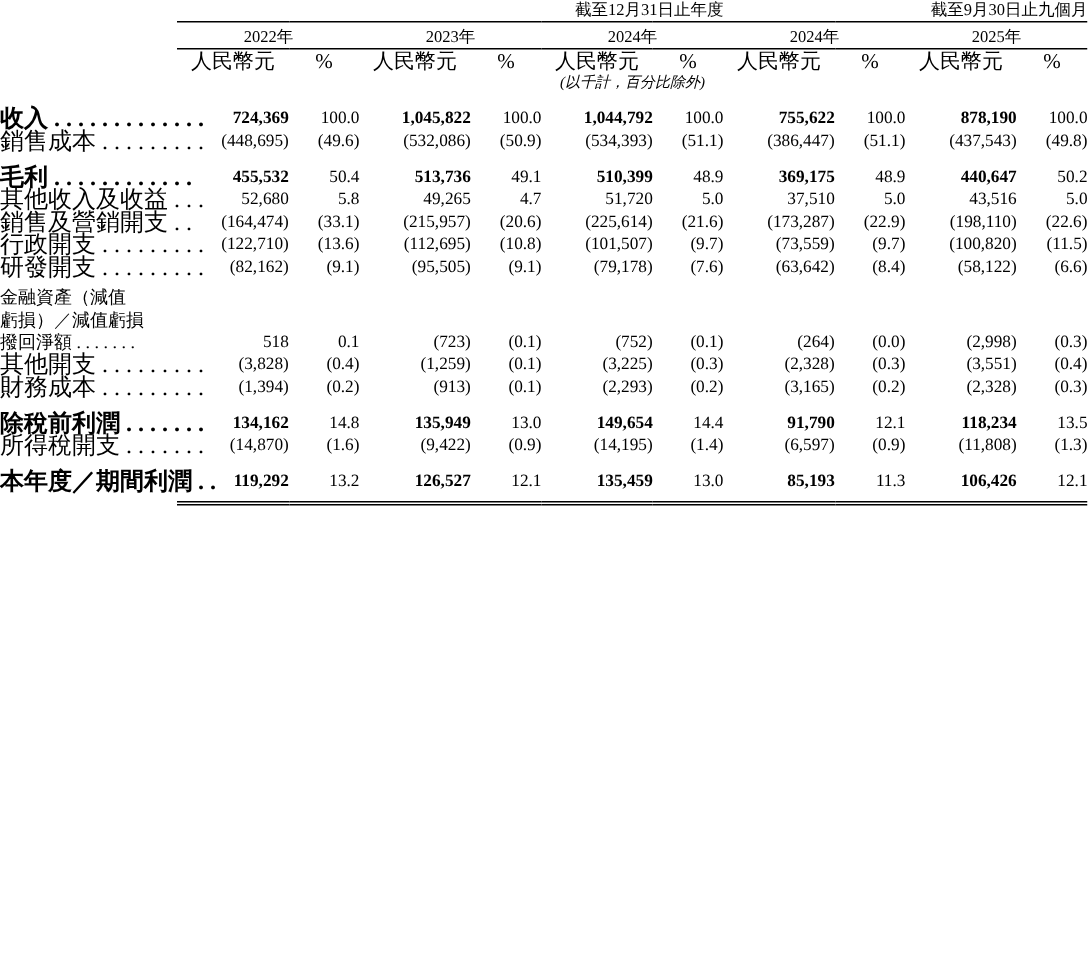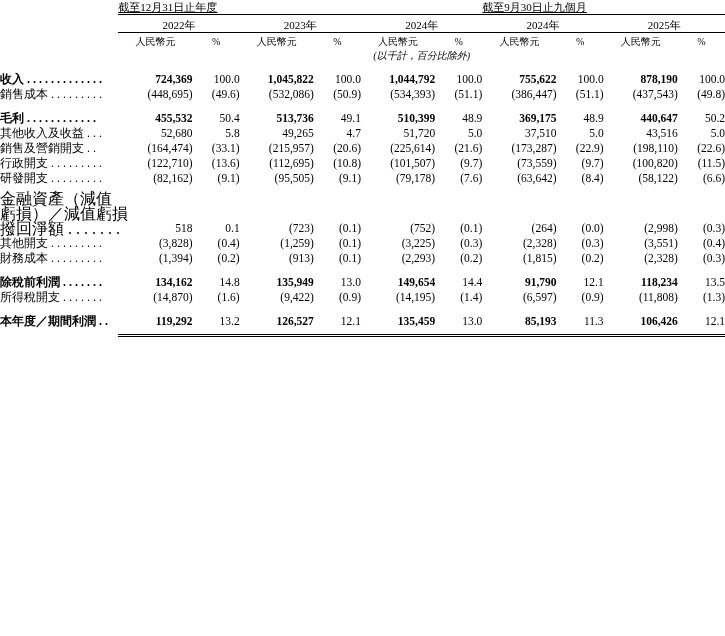--- a/index.html
+++ b/index.html
@@ -31,24 +31,25 @@
     padding: 0;
     vertical-align: bottom;
     font-weight: normal;
   }
   
   col.c-label { width: 118px; }
   col.c-num   { width: 74px; }
   col.c-pct   { width: 47px; }
 
   .lbl {
-    font-size: 12px;
+    font-size: 16px;
     white-space: nowrap;
     padding-right: 2px;
     line-height: 15px;
+    text-align: center;
   }
   .lbl.bold { font-weight: bold; }
   .num {
     text-align: right;
     padding-right: 10px;
     white-space: nowrap;
     font-size: 11.5px;
     line-height: 15px;
   }
   .num.bold { font-weight: bold; }
@@ -56,38 +57,37 @@
     text-align: right;
     padding-right: 12px;
     white-space: nowrap;
     font-size: 11.5px;
     line-height: 15px;
   }
   .pct.bold { font-weight: normal; }
 
   
   .hdr-group {
-    text-align: left;
+    text-align: right;
     font-size: 11px;
     font-weight: bold;
     padding-bottom: 3px;
     line-height: 14px;
-    text-decoration: underline;
   }
   .hdr-year {
     text-align: center;
     font-size: 11px;
     font-weight: bold;
     padding: 3px 0 3px 0;
     line-height: 14px;
     margin-top: 12px;
   }
   .hdr-unit {
     text-align: center;
-    font-size: 10px;
+    font-size: 14px;
     font-weight: bold;
     padding: 3px 0 4px 0;
     line-height: 14px;
   }
 
   .subnote {
     font-size: 10px;
     font-style: italic;
     text-align: center;
     line-height: 14px;
@@ -98,21 +98,21 @@
   .spacer-row-sm td { height: 5px; }
 
   .rowline { height: 15px; }
 
   .dots { letter-spacing: 0px; }
   .u-double {
     border-bottom: 3px double #000;
   }
 
   .wrap-label {
-    font-size: 16px;
+    font-size: 12px;
     line-height: 15px;
     white-space: nowrap;
     margin-left: 36px;
   }
   .indent1 { padding-left: 14px; }
 
   .hdr-sep {
     border-bottom: 1px solid #000;
   }
   .tiny-gap { height: 3px; }
@@ -326,21 +326,21 @@
       </tr>
 
       <tr class="rowline">
         <td class="lbl"><span>財務成本</span><span class="dots"> . . . . . . . . .</span></td>
         <td class="num">(1,394)</td>
         <td class="pct">(0.2)</td>
         <td class="num">(913)</td>
         <td class="pct">(0.1)</td>
         <td class="num">(2,293)</td>
         <td class="pct">(0.2)</td>
-        <td class="num">(1,815)</td>
+        <td class="num">(3,165)</td>
         <td class="pct">(0.2)</td>
         <td class="num">(2,328)</td>
         <td class="pct">(0.3)</td>
       </tr>
 
       <tr class="spacer-row">
           <td colspan="11"></td>
         </tr>
 
       <tr class="rowline">

